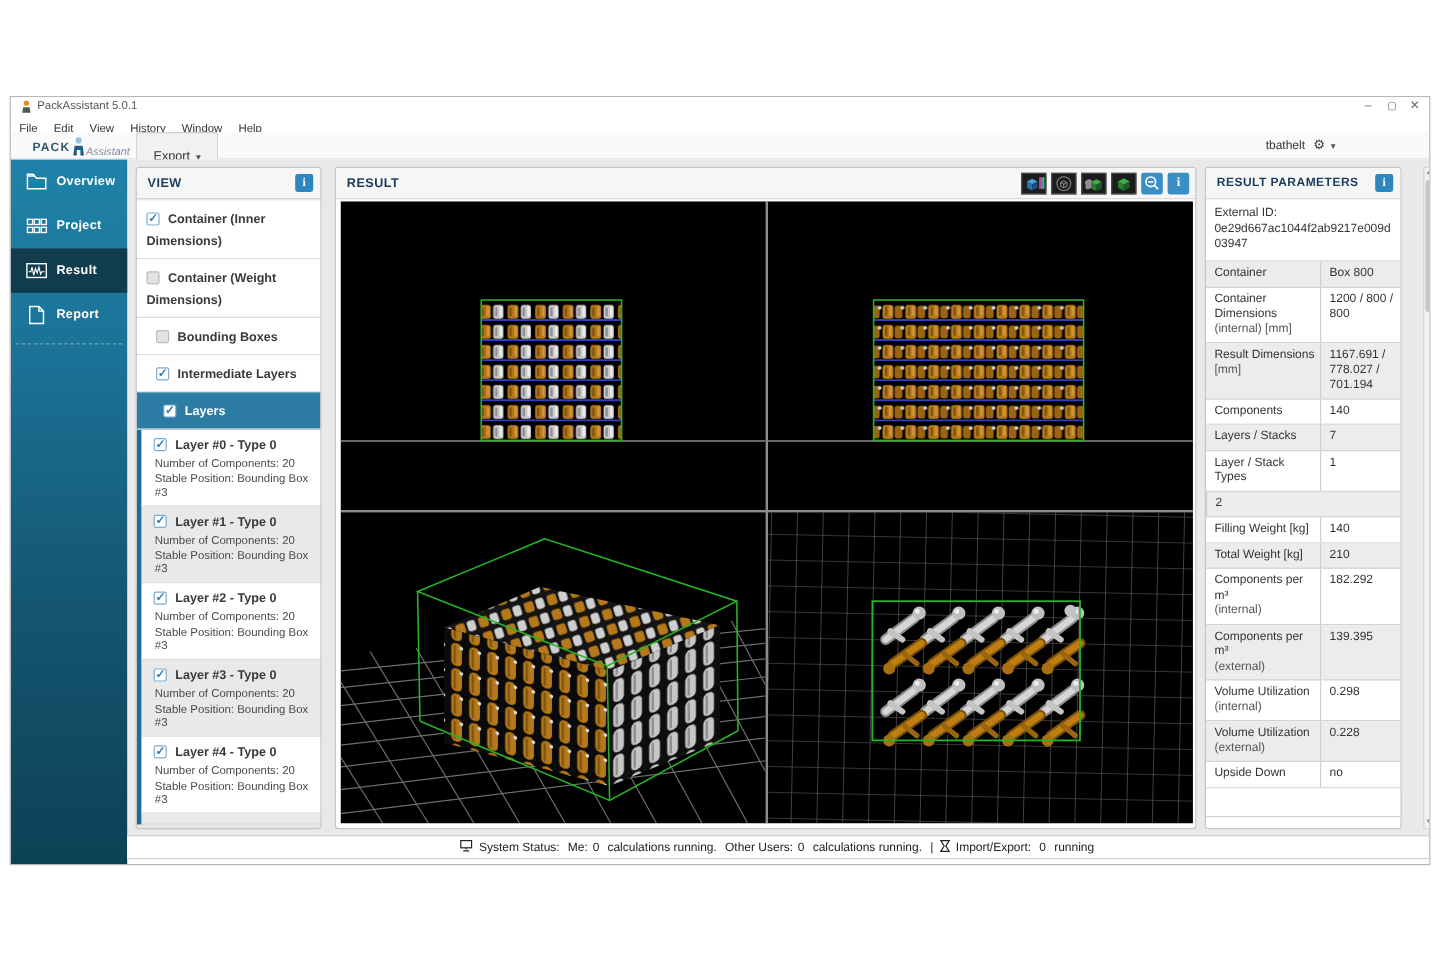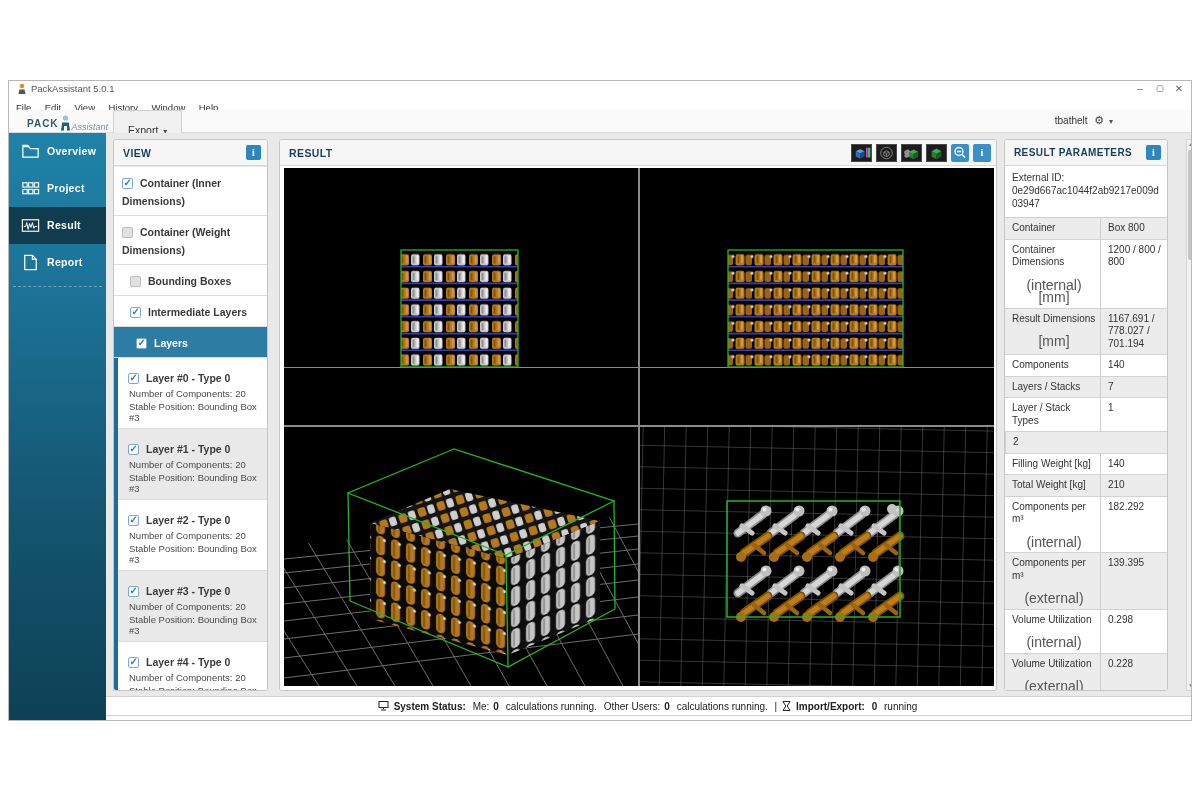--- a/index.html
+++ b/index.html
@@ -55,21 +55,21 @@
   .opt-row.ind1 { padding-left:16px; }
   .opt-row.ind2 { padding-left:22px; }
   .opt-row.sel { background:#2d7ca3; }
   .opt-row.sel .opt-label { color:#fff; }
   .cb { display:inline-block; width:11px; height:11px; border-radius:2px; vertical-align:-2px; margin-right:7px; position:relative; }
   .cb.on { background:#fff; border:1px solid #7dabcd; }
   .cb.on:after { content:"✓"; position:absolute; left:0.5px; top:-2.5px; font-size:10px; font-weight:bold; color:#2e7cb5; }
   .cb.off { background:#e2e2e2; border:1px solid #bdbdbd; }
   .opt-label { font-size:10.5px; font-weight:bold; color:#3a3a3a; line-height:14px; }
   #layer-list { border-left:4px solid #1b6f96; }
-  .layer-item { padding:10px 4px 5px 10px; border-bottom:1px solid #ddd; cursor:pointer; }
+  .layer-item { padding:3px 4px 5px 10px; border-bottom:1px solid #ddd; cursor:pointer; }
   .layer-item:nth-child(even) { background:#e9e9e9; }
   .layer-item:nth-child(odd) { background:#fff; }
   .layer-title { font-size:10.5px; font-weight:bold; color:#3a3a3a; }
   .layer-sub { font-size:9.5px; color:#4a4a4a; margin-top:2px; margin-left:1px; }
 
   
   #result-card { left:270px; top:6px; width:718px; height:552px; }
   .vp-tools { position:absolute; right:5px; top:4px; display:flex; align-items:center; gap:4px; }
   .thumb { width:21px; height:18px; background:#1c1c1c; border:1px solid #4a4a4a; cursor:pointer; }
   .tool-btn { width:18px; height:18px; background:#3a8fc7; border-radius:2px; cursor:pointer; text-align:center; }
@@ -80,33 +80,33 @@
   .quad { position:absolute; }
 
   
   #param-card { left:995px; top:6px; width:164px; height:552px; }
   #param-card .pbody { position:absolute; top:27px; bottom:0; left:0; right:0; overflow:hidden; background:#fff; }
   .idblock { padding:4px 7px 7px 7px; border-bottom:1px solid #cfcfcf; font-size:10px; color:#333; line-height:13px; }
   .idblock .idval { word-break:break-all; }
   .prow { display:flex; border-bottom:1px solid #d3d3d3; }
   .prow:nth-child(odd) { background:#ececec; }
   .prow .pl { width:95px; padding:4px 4px 4px 7px; font-size:10px; color:#333; line-height:12.5px; }
-  .prow .pl .sub { font-size:14px; color:#555; margin-top:10px;text-align:center; }
+  .prow .pl .sub { font-size:10px; color:#555; margin-top:0; }
   .prow .pv { flex:1; border-left:1px solid #cfcfcf; padding:4px 4px 4px 7px; font-size:10px; color:#333; line-height:12.5px; word-break:break-word; }
   .opt-head { position:relative; height:24px; background:#fff; border-bottom:1px solid #cfcfcf; }
 
   
   .vscroll { position:absolute; left:1177px; top:6px; width:9px; height:552px; background:#f2f2f2; border:1px solid #d5d5d5; }
   .vscroll .arr { position:absolute; left:0; width:7px; height:9px; font-size:5px; color:#8a8a8a; text-align:center; line-height:9px; cursor:pointer; }
   .vscroll .arr.up { top:0; } .vscroll .arr.down { bottom:0; }
   .vscroll .thumbv { position:absolute; left:1px; top:10px; width:5px; height:110px; background:#c5c5c5; border-radius:2px; }
 
   
   .statusbar { position:absolute; left:97px; right:0; top:563px; height:20px; background:#fff; border-top:1px solid #d2d2d2; border-bottom:1px solid #d2d2d2; text-align:center; font-size:10px; color:#222; line-height:19px; }
-  .statusbar b { font-weight:bold; }
+  .statusbar b { font-weight:normal; }
   .statusbar .seg { margin:0 2px; }
   .statusbar svg { vertical-align:-1px; margin-right:3px; }
 </style>
 </head>
 <body>
 
 <div class="app">
 
   <div class="titlebar">
     <svg class="appicon" width="12" height="12" viewBox="0 0 12 12">

